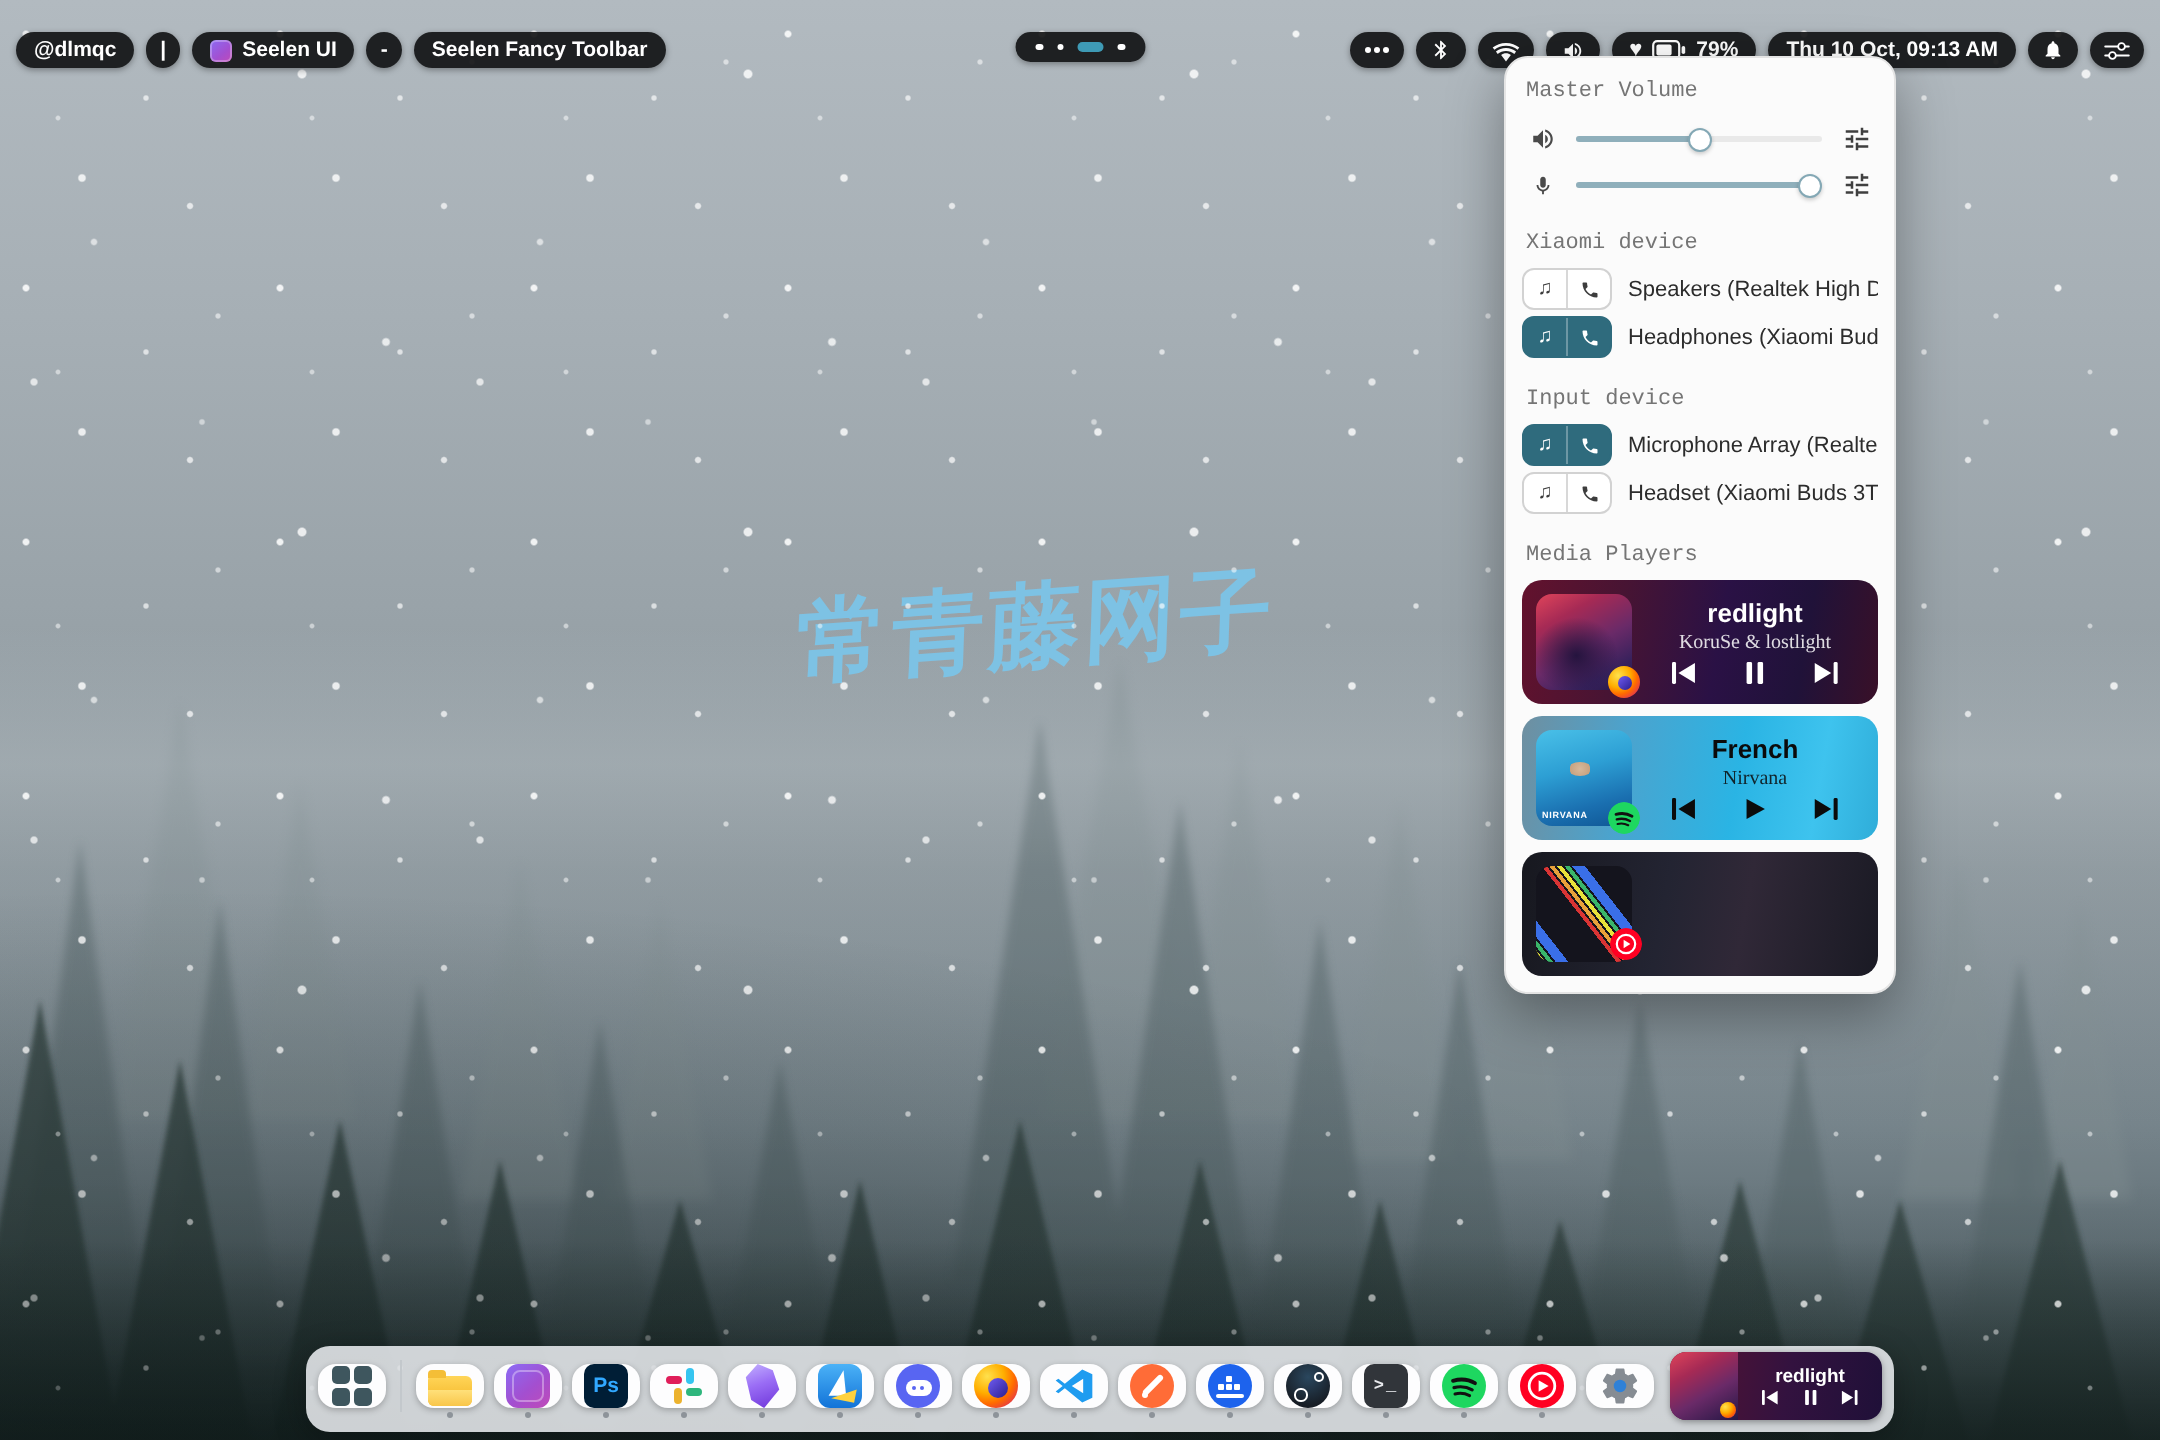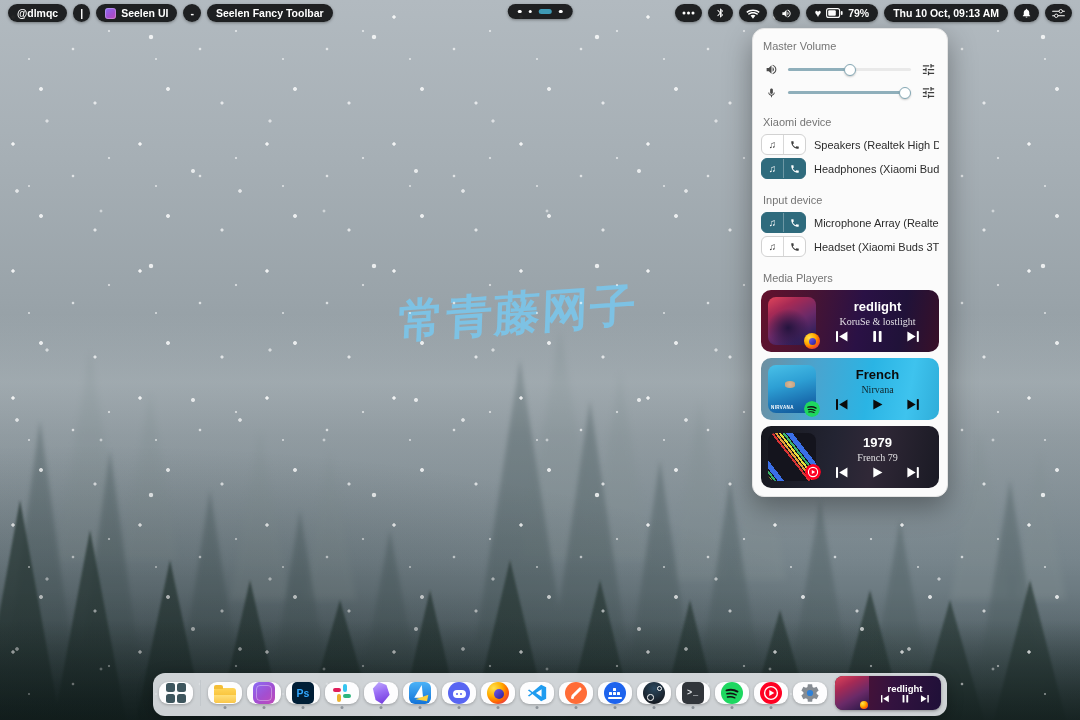--- a/index.html
+++ b/index.html
@@ -28,42 +28,42 @@
       radial-gradient(circle at 101px 211px, rgba(255,255,255,.5) 1px, transparent 1.8px),
       radial-gradient(circle at 17px 191px, rgba(255,255,255,.7) 1.4px, transparent 2.2px);
     background-size:223px 229px;}
   .vignette{position:absolute;inset:0;pointer-events:none;
     background:radial-gradient(130% 65% at 8% 102%, rgba(8,18,18,.38), transparent 62%),
                linear-gradient(0deg, rgba(10,20,20,.25) 0%, transparent 18%);}
   .watermark{position:absolute;left:398px;top:288px;width:290px;
     font-size:46px;font-weight:800;color:#7cc4e8;opacity:.95;
     transform:rotate(-4deg) skewX(-6deg);letter-spacing:2px;line-height:1;white-space:nowrap;}
   
-  .topbar{position:absolute;top:0;left:0;right:0;height:22px;display:flex;align-items:center;
+  .topbar{position:absolute;top:12px;left:0;right:0;height:22px;display:flex;align-items:center;
     padding:2px 8px 0;gap:6px;z-index:40;}
   .tb-left{display:flex;gap:6px;align-items:center;}
   .tb-right{margin-left:auto;display:flex;gap:6px;align-items:center;}
   .pill{background:rgba(14,15,17,.9);color:#fff;height:18px;border-radius:10px;
     display:flex;align-items:center;gap:5px;padding:0 9px;font-size:10.5px;font-weight:700;
     box-shadow:0 1px 3px rgba(0,0,0,.35);white-space:nowrap;}
   .pill-sm{padding:0 7px;}
   .seelen-mini{width:11px;height:11px;border-radius:3px;
     background:linear-gradient(140deg,#8b6cf5 0%,#a34fd0 60%,#c04ab8 100%);
     box-shadow:inset 0 0 0 1px rgba(255,255,255,.28);}
   .ws-pill{position:absolute;left:50%;transform:translateX(-50%);top:4px;height:15px;
     background:rgba(14,15,17,.9);border-radius:8px;display:flex;align-items:center;gap:7px;
     padding:0 10px;box-shadow:0 1px 3px rgba(0,0,0,.35);}
   .ws-dot{width:3.5px;height:3.5px;border-radius:50%;background:#fff;}
   .ws-active{width:13px;height:4.5px;border-radius:2.5px;background:#3e9ab5;}
   .tbicon{display:block;}
   
   .flyout{position:absolute;left:752px;top:28px;width:196px;z-index:50;
     background:#fbfbfb;border:1px solid #e4e4e4;border-radius:12px;
     box-shadow:0 10px 28px rgba(0,0,0,.35);padding:8px 8px 8px;box-sizing:border-box;color:#222;}
-  .sec-title{font-size:11px;color:#757575;margin:3px 2px 6px;}
+  .sec-title{font-size:11px;color:#757575;margin:3px 2px 6px;font-family:Liberation Mono, monospace;}
   .slider-row{display:flex;align-items:center;gap:9px;height:23px;padding:0 3px;}
   .slider-ico{width:15px;display:flex;justify-content:center;color:#4a4a4a;flex:none;}
   .track{flex:1;height:3.5px;background:#e9e9e9;border-radius:2px;position:relative;}
   .fill{height:100%;background:#8fafbb;border-radius:2px;position:relative;}
   .handle{position:absolute;right:-6px;top:50%;transform:translateY(-50%);
     width:12px;height:12px;background:#fff;border:1.5px solid #84a8b5;border-radius:50%;
     box-shadow:0 1px 2px rgba(0,0,0,.2);box-sizing:border-box;}
   .mixer{width:16px;display:flex;justify-content:center;color:#3f3f3f;flex:none;}
   .sec-gap{height:9px;}
   .device-row{display:flex;align-items:center;gap:8px;margin-bottom:3px;}
@@ -491,37 +491,20 @@
     </div>
   </div>
 
   <div class="mcard c3">
     <div class="art art-1979"></div>
     <svg class="badge" style="position:absolute;left:44px;bottom:8px;" width="16" height="16" viewBox="0 0 16 16">
       <circle cx="8" cy="8" r="8" fill="#ff0022"></circle>
       <circle cx="8" cy="8" r="4.6" fill="none" stroke="#fff" stroke-width="1.1"></circle>
       <path d="M6.8 5.9l3.4 2.1-3.4 2.1z" fill="#fff"></path>
     </svg>
-    <div class="minfo">
-      <div class="mtitle">1979</div>
-      <div class="martist">French 79</div>
-      <div class="mctrl">
-        <svg class="mcico" viewBox="0 0 14 12">
-            <rect x="0" y="0" width="2.2" height="12" rx="0.8"></rect>
-            <path d="M12.5 0.5v11L3.5 6z"></path>
-          </svg>
-        <svg class="mcico" viewBox="0 0 14 12">
-            <path d="M2.5 0.5v11L12.5 6z"></path>
-          </svg>
-        <svg class="mcico" viewBox="0 0 14 12">
-            <rect x="11.8" y="0" width="2.2" height="12" rx="0.8"></rect>
-            <path d="M1.5 0.5v11L10.5 6z"></path>
-          </svg>
-      </div>
-    </div>
   </div>
 </div>
 
 <div class="dock">
   <div class="dock-item">
     <span class="g-launcher">
         <span></span>
         <span></span>
         <span></span>
         <span></span>

